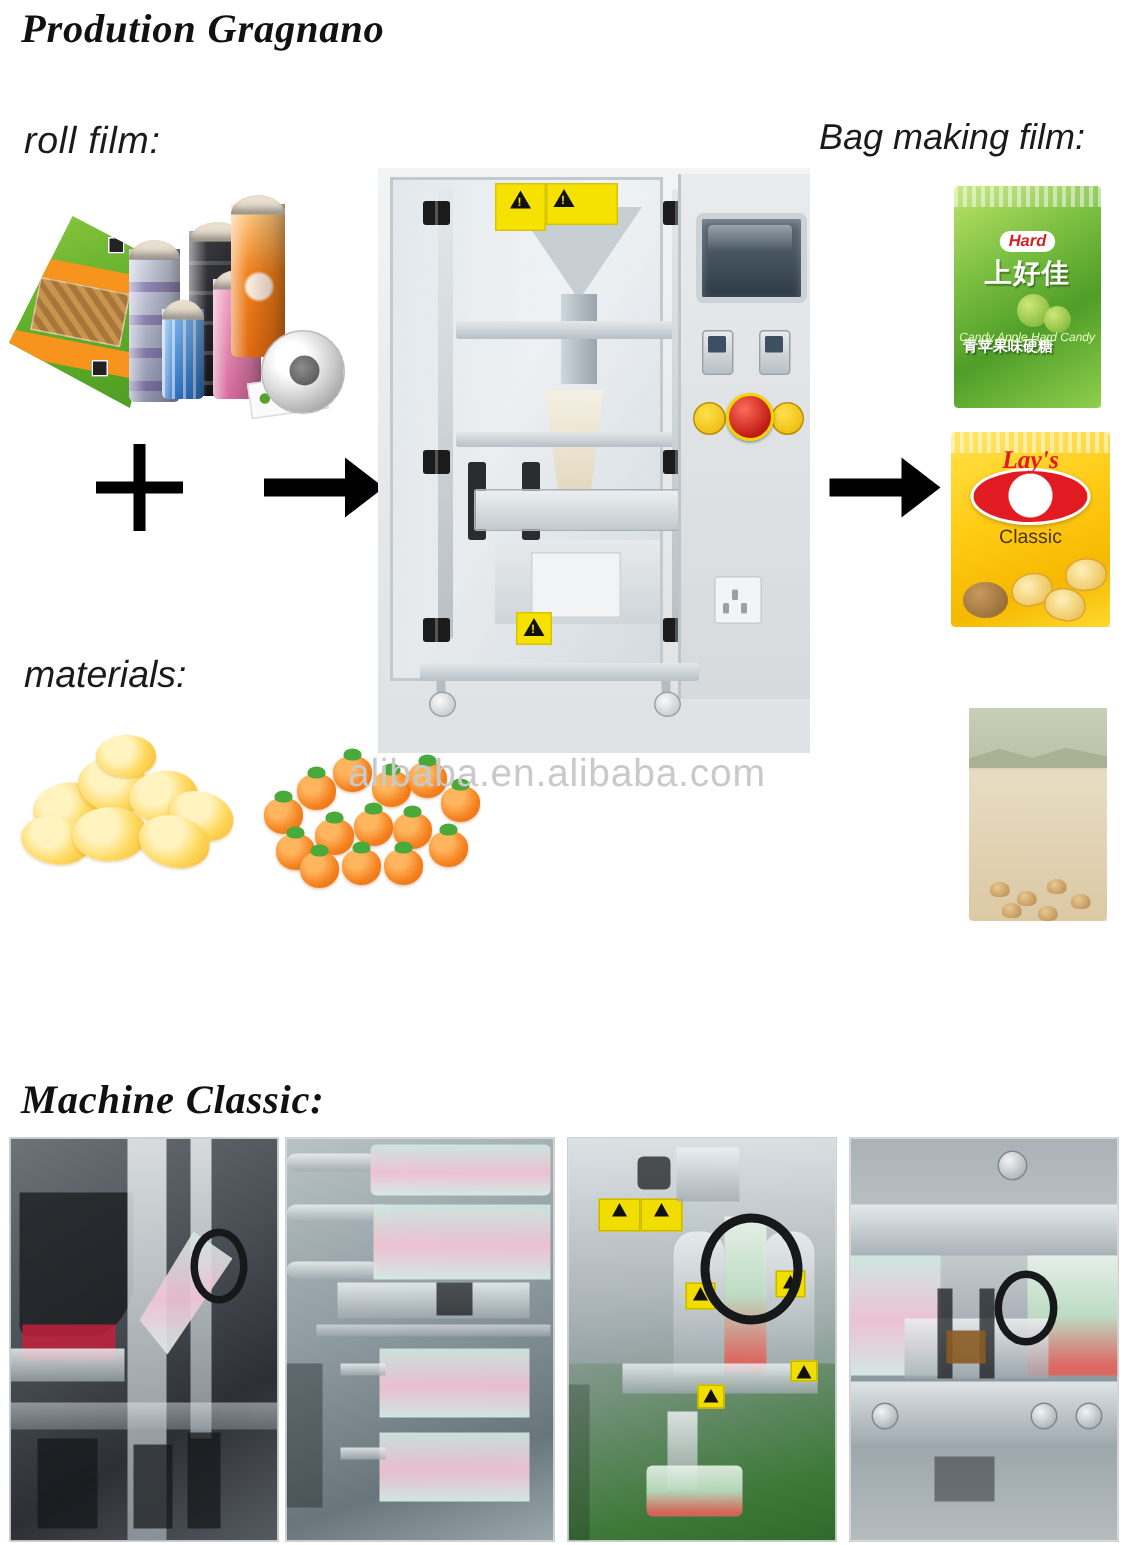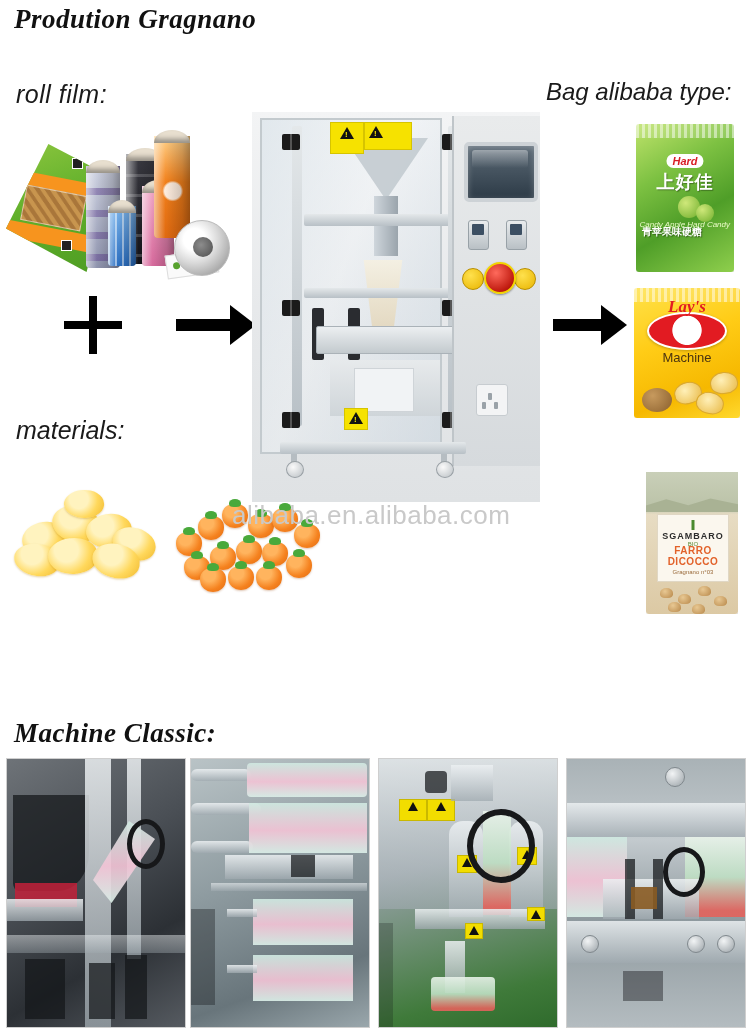--- a/index.html
+++ b/index.html
@@ -10,21 +10,21 @@
 
   
   .h-serif{font-family:"Liberation Serif",serif;font-weight:bold;font-style:italic;
            color:#111;letter-spacing:.5px;white-space:nowrap;}
   #title{left:14px;top:4px;font-size:27px;}
   #details-title{left:14px;top:718px;font-size:27px;}
 
   .h-sans{font-family:"Liberation Sans",sans-serif;font-style:italic;font-weight:400;
           color:#1a1a1a;white-space:nowrap;}
   #lbl-roll{left:16px;top:80px;font-size:25px;letter-spacing:.5px;}
-  #lbl-materials{left:16px;top:416px;font-size:25px;}
+  #lbl-materials{left:16px;top:436px;font-size:25px;}
   #lbl-bag{left:546px;top:78px;font-size:24px;}
 
   
   .plus{width:58px;height:58px;}
   .plus:before,.plus:after{content:"";position:absolute;background:#000;}
   .plus:before{left:0;top:25px;width:58px;height:8px;}
   .plus:after{left:25px;top:0;width:8px;height:58px;}
   #plus1{left:64px;top:296px;}
 
   .arrow{height:40px;}
@@ -218,21 +218,21 @@
   .bolt{position:absolute;width:12px;height:12px;border-radius:50%;
      background:radial-gradient(circle at 36% 32%,#f2f4f5,#9aa2a7);border:1px solid #80888d;}
 </style>
 </head>
 <body>
 
 <div class="abs h-serif" id="title">Prodution  Gragnano</div>
 
 <div class="abs h-sans" id="lbl-roll">roll  film:</div>
 <div class="abs h-sans" id="lbl-materials">materials:</div>
-<div class="abs h-sans" id="lbl-bag">Bag alibaba type:</div>
+<div class="abs h-sans" id="lbl-bag">Bag making film:</div>
 
 <div class="abs photo" id="rolls">
   <div id="fan">
     <div class="band b1"></div>
       <div class="band b2"></div>
     <div class="win"></div>
     <div class="qr" style="left:62%;top:14px;"></div>
     <div class="qr" style="left:52%;top:96px;"></div>
   </div>
 
@@ -364,45 +364,38 @@
   <div class="apple" style="left:60px;top:80px;width:18px;height:18px;"></div>
   <div class="oishi-desc">青苹果味硬糖</div>
   <div class="oishi-en">Candy Apple Hard Candy</div>
 </div>
 
 <div class="abs photo" id="bag-lays">
   <div class="bagshape"></div>
   <div class="bagtop"></div>
   <div class="lays-oval"></div>
   <div class="lays-word">Lay's</div>
-  <div class="lays-classic">Machine</div>
+  <div class="lays-classic">Classic</div>
   <div class="potato"></div>
   <div class="chip" style="left:40px;bottom:14px;transform:rotate(-14deg);"></div>
   <div class="chip" style="left:62px;bottom:4px;transform:rotate(12deg);"></div>
   <div class="chip" style="left:76px;bottom:24px;transform:rotate(-6deg);"></div>
 </div>
 
 <div class="abs photo" id="bag-pasta">
   <div class="bagshape"></div>
   <div class="pasta-sky">
       <div class="pasta-hill"></div>
     </div>
   <div class="shell" style="left:14px;top:116px;"></div>
   <div class="shell" style="left:32px;top:122px;"></div>
   <div class="shell" style="left:52px;top:114px;"></div>
   <div class="shell" style="left:68px;top:124px;"></div>
   <div class="shell" style="left:22px;top:130px;"></div>
   <div class="shell" style="left:46px;top:132px;"></div>
-  <div class="pasta-card">
-    <div class="pasta-leaf"></div>
-    <div class="pasta-brand">SGAMBARO</div>
-    <div class="pasta-bio">BIO</div>
-    <div class="pasta-name">FARRO DICOCCO</div>
-    <div class="pasta-sub">Gragnano n°03</div>
-  </div>
 </div>
 
 <div class="abs photo" id="chips-pile">
   <div class="bigchip" style="left:14px;top:44px;width:44px;height:34px;transform:rotate(-16deg);"></div>
   <div class="bigchip" style="left:44px;top:28px;width:48px;height:36px;transform:rotate(8deg);"></div>
   <div class="bigchip" style="left:78px;top:36px;width:46px;height:34px;transform:rotate(-10deg);"></div>
   <div class="bigchip" style="left:104px;top:50px;width:44px;height:32px;transform:rotate(14deg);"></div>
   <div class="bigchip" style="left:6px;top:66px;width:46px;height:32px;transform:rotate(6deg);"></div>
   <div class="bigchip" style="left:40px;top:60px;width:50px;height:36px;transform:rotate(-6deg);"></div>
   <div class="bigchip" style="left:84px;top:66px;width:48px;height:34px;transform:rotate(10deg);"></div>

